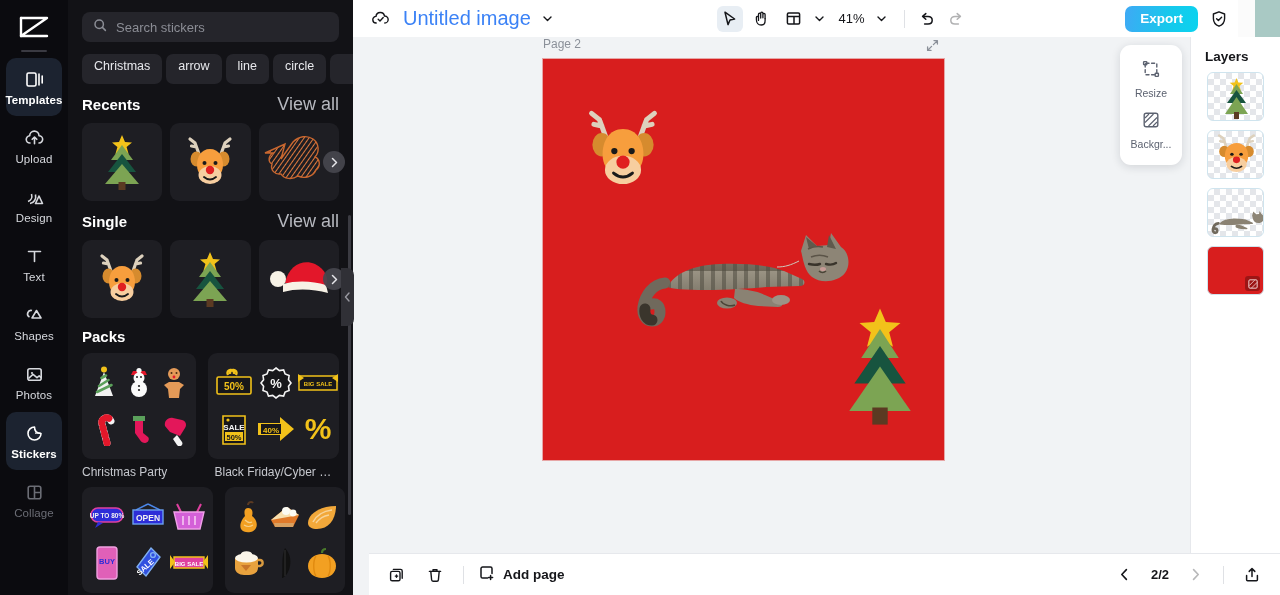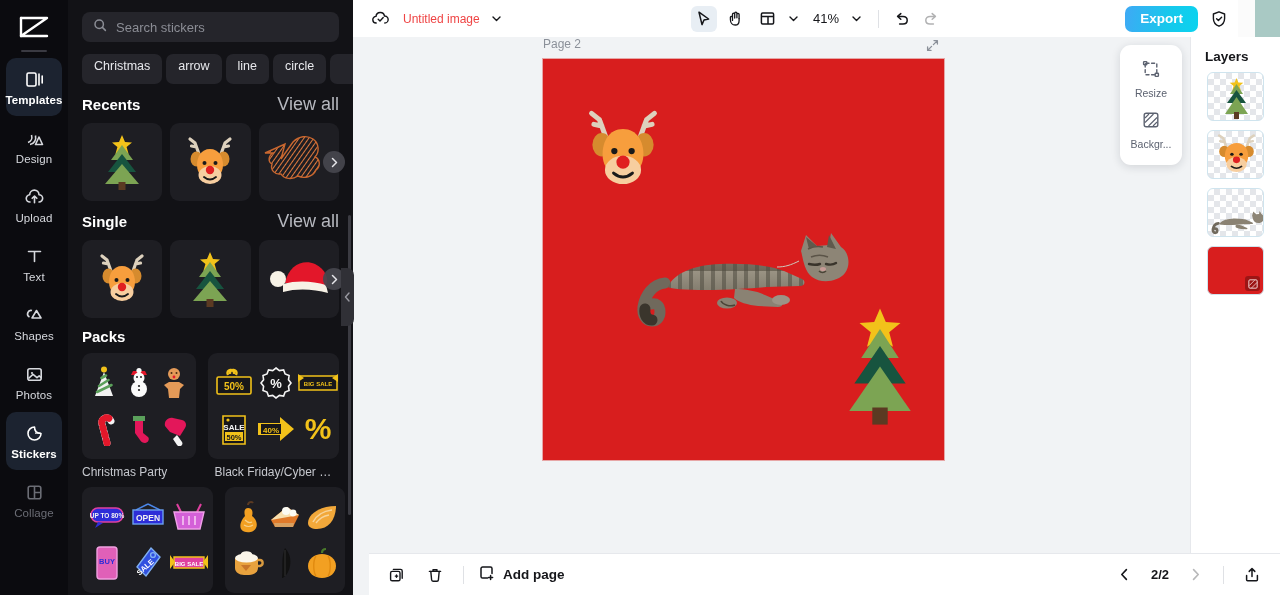--- a/index.html
+++ b/index.html
@@ -91,21 +91,21 @@
     cursor: pointer; z-index: 30;
   }
 
   
   .editor { flex: 1 1 auto; height: 595px; position: relative; background: #f1f3f5; }
 
   .topbar {
     height: 37px; background: #ffffff; display: flex; align-items: center;
     padding: 0 10px 0 14px; gap: 0; position: relative;
   }
-  .doc-title { font-size: 12px; color: #ef4444; margin-left: 10px; font-weight: 400;}
+  .doc-title { font-size: 20px; color: #3b82f6; margin-left: 10px; font-weight: 400;}
   .tb-icon { width: 26px; height: 26px; display:flex;align-items:center;justify-content:center; cursor:pointer; border-radius:6px; }
   .tb-icon.sel { background: #e8eef4; }
   .tb-icon.disabled { opacity: .33; cursor: default; }
   .zoom-val { font-size: 13px; color: #15161a; margin: 0 4px 0 6px; }
   .vdiv { width: 1px; height: 18px; background: #dfe1e5; margin: 0 9px; }
   .export-btn {
     height: 26px; border-radius: 7px; color: #fff; font-size: 13.5px; font-weight: 700;
     padding: 0 15px; display:flex;align-items:center;justify-content:center; cursor: pointer;
     background: linear-gradient(100deg, #3fa9f5 0%, #17c8ec 58%, #0ad3ef 100%);
   }
@@ -183,37 +183,37 @@
         <svg width="21" height="21" viewBox="0 0 21 21" fill="none" stroke="#ffffff" stroke-width="1.6">
           <rect x="3" y="4" width="9" height="13" rx="1.6"></rect>
           <path d="M15 5v11M18.2 7v7" stroke-linecap="round"></path>
         </svg>
       </span>
       <span class="rl">Templates</span>
     </div>
 
     <div class="rail-item">
       <span class="ri">
+        <svg width="21" height="21" viewBox="0 0 21 21" fill="none" stroke="#d7d9de" stroke-width="1.6" stroke-linecap="round" stroke-linejoin="round">
+          <path d="M6 15a3.6 3.6 0 0 1-.3-7.2A4.6 4.6 0 0 1 15 7.7 3.6 3.6 0 0 1 15 15"></path>
+          <path d="M10.5 15.8V9.2M8.2 11.3l2.3-2.3 2.3 2.3"></path>
+        </svg>
+      </span>
+      <span class="rl">Upload</span>
+    </div>
+
+    <div class="rail-item">
+      <span class="ri">
         <svg width="21" height="21" viewBox="0 0 21 21" fill="none" stroke="#d7d9de" stroke-width="1.6">
           <path d="M4 14.5c3-1 4.5-4 3.5-7.5"></path>
             <path d="M6 16.5c4-.5 6.5-4.5 5.5-9"></path>
           <path d="M11.5 16.5h7L15 9z" stroke-linejoin="round"></path>
         </svg>
       </span>
       <span class="rl">Design</span>
-    </div>
-
-    <div class="rail-item">
-      <span class="ri">
-        <svg width="21" height="21" viewBox="0 0 21 21" fill="none" stroke="#d7d9de" stroke-width="1.6" stroke-linecap="round" stroke-linejoin="round">
-          <path d="M6 15a3.6 3.6 0 0 1-.3-7.2A4.6 4.6 0 0 1 15 7.7 3.6 3.6 0 0 1 15 15"></path>
-          <path d="M10.5 15.8V9.2M8.2 11.3l2.3-2.3 2.3 2.3"></path>
-        </svg>
-      </span>
-      <span class="rl">Upload</span>
     </div>
 
     <div class="rail-item">
       <span class="ri">
         <svg width="21" height="21" viewBox="0 0 21 21" fill="none" stroke="#d7d9de" stroke-width="1.6" stroke-linecap="round">
           <path d="M4.5 5.5h12M10.5 5.5v10"></path>
         </svg>
       </span>
       <span class="rl">Text</span>
     </div>

